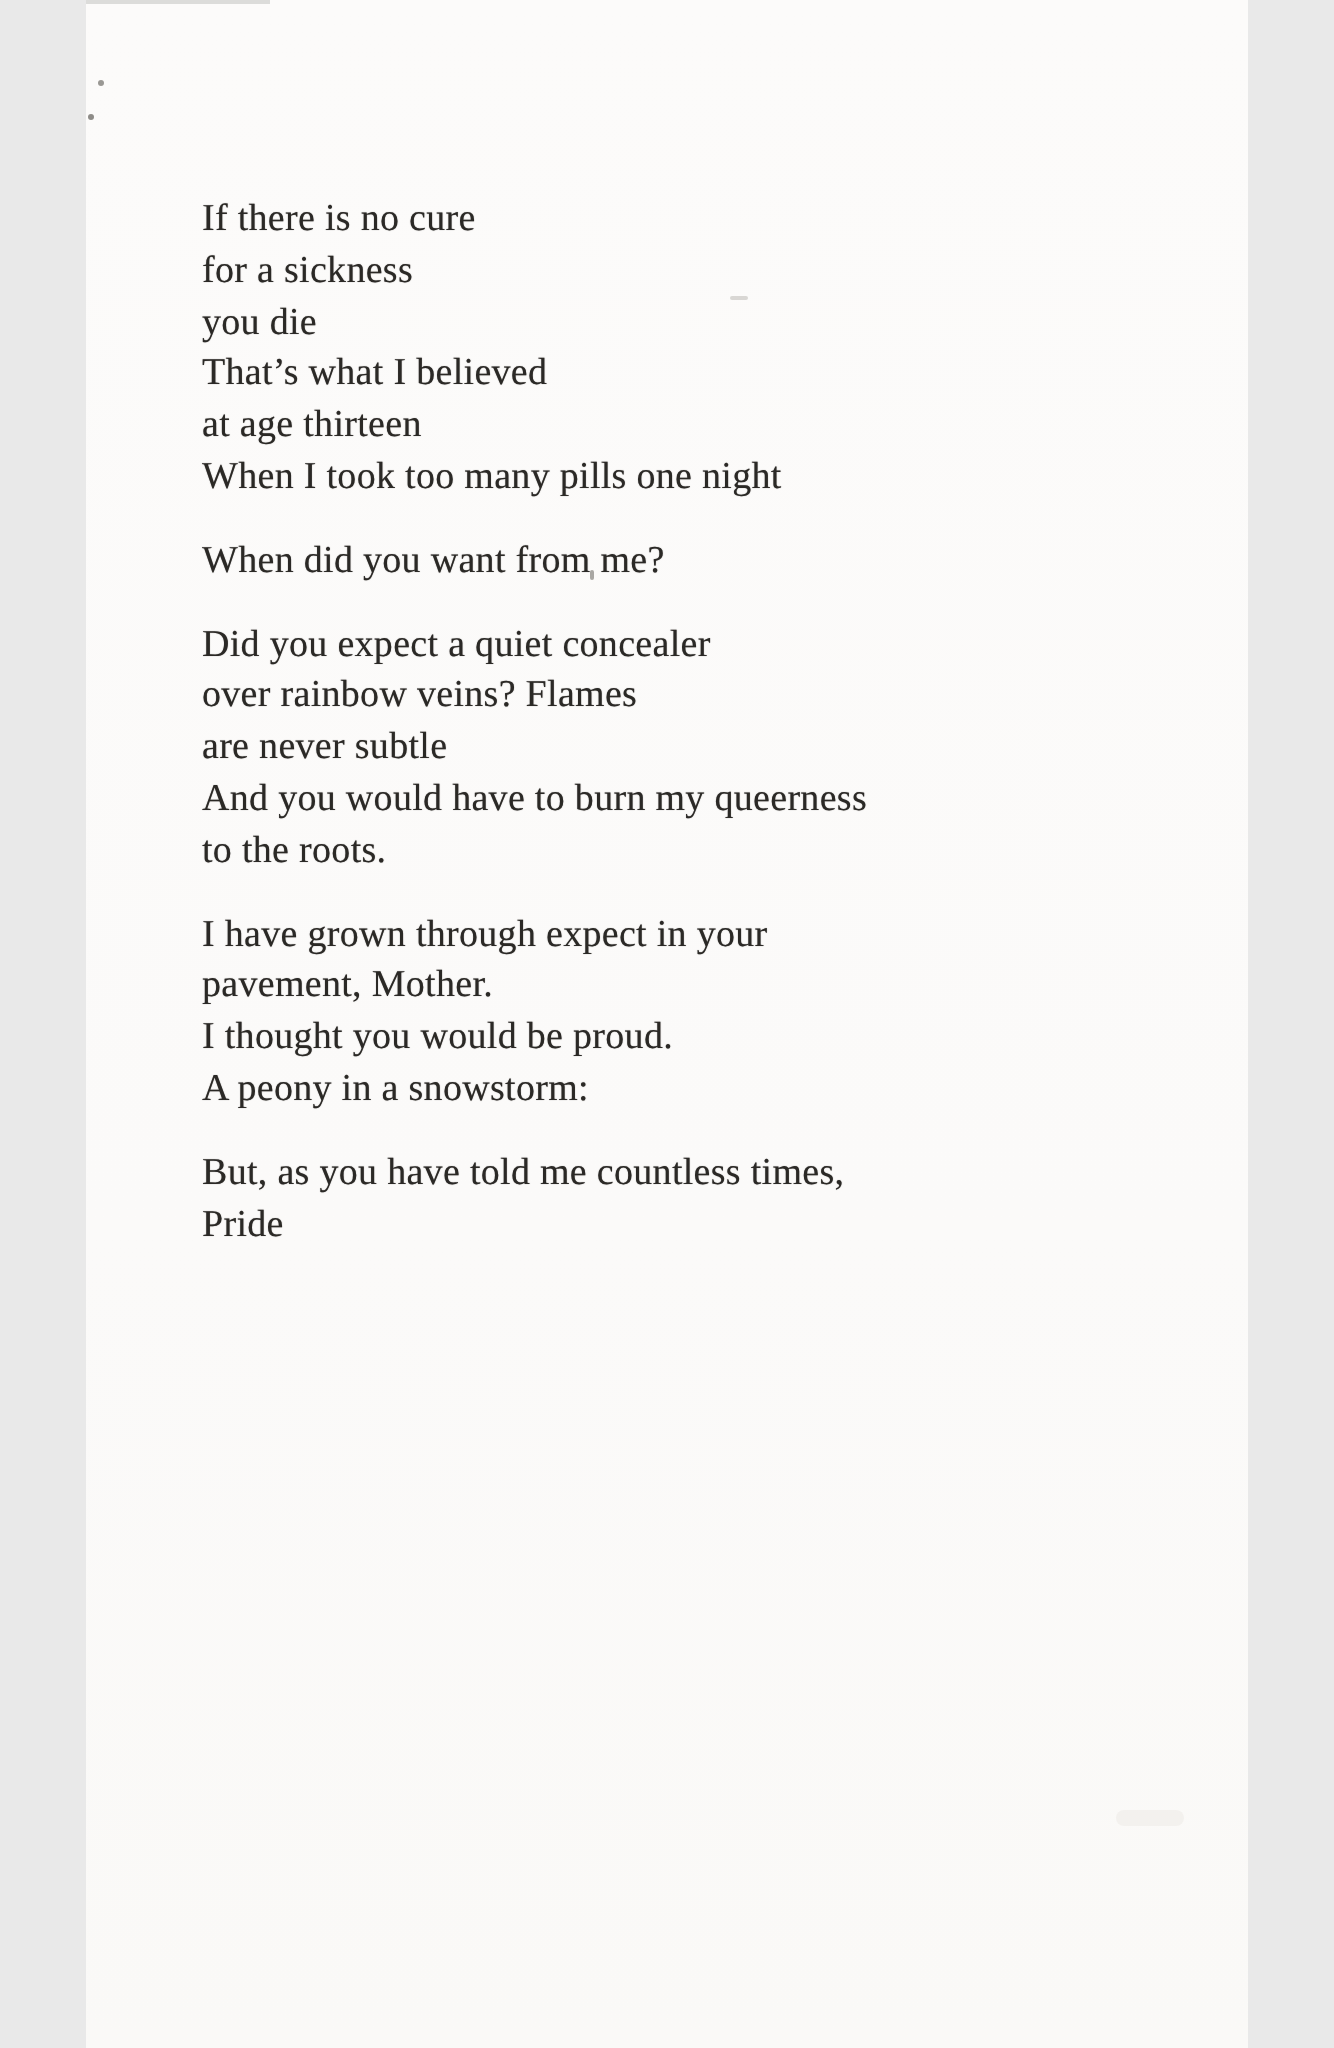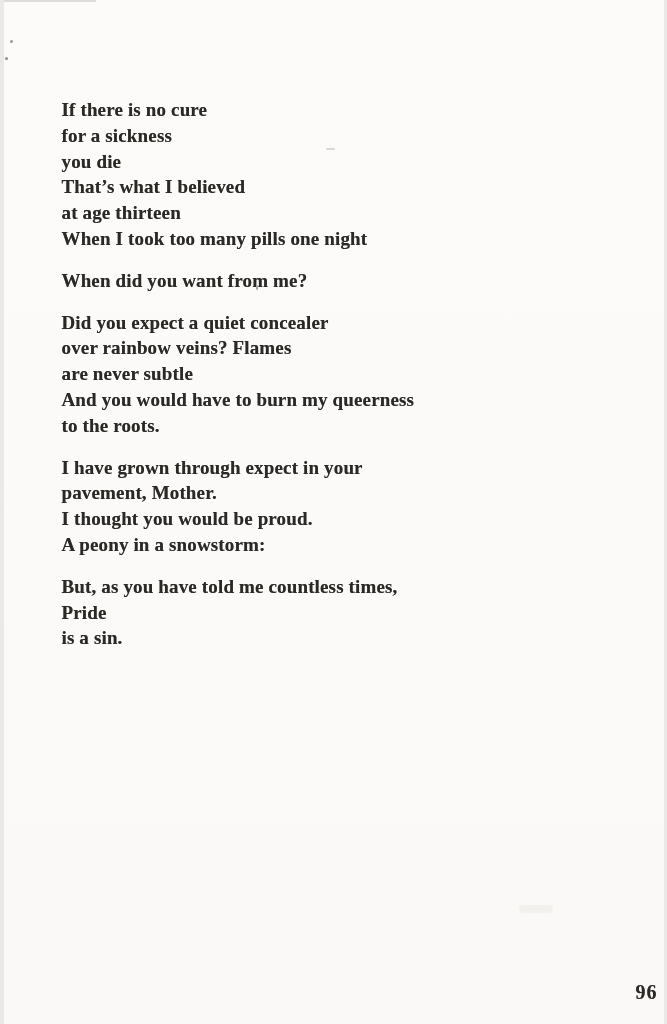--- a/index.html
+++ b/index.html
@@ -2,28 +2,27 @@
 <html><head>
 <meta charset="utf-8">
 <style>
   html, body {
     margin: 0;
     padding: 0;
     background: #e9e9e9;
   }
   .page {
     position: relative;
-    width: 660px;
+    width: 581px;
     height: 1024px;
     margin: 0 auto;
     background: linear-gradient(180deg, #fcfbfa 0%, #fbfaf9 60%, #faf9f7 100%);
     overflow: hidden;
     font-family: "Liberation Serif", serif;
     color: #2b2926;
-    font-weight: bold;
   }
   .poem {
     position: absolute;
     left: 58px;
     top: 97px;
     font-size: 19px;
     line-height: 25.8px;
     letter-spacing: 0.15px;
     text-shadow: 0 0 0.5px rgba(45,42,38,0.55);
   }
@@ -97,21 +96,20 @@
     <div class="stanza">
       <div class="line">I have grown through expect in your</div>
       <div class="line">pavement, Mother.</div>
       <div class="line">I thought you would be proud.</div>
       <div class="line">A peony in a snowstorm:</div>
     </div>
 
     <div class="stanza">
       <div class="line">But, as you have told me countless times,</div>
       <div class="line">Pride</div>
-      <div class="line">is a sin.</div>
     </div>
 
   </div>
 
   <div class="page-number">96</div>
 
   <div class="artifact top-edge-line"></div>
   <div class="artifact speck-1"></div>
   <div class="artifact speck-2"></div>
   <div class="artifact speck-3"></div>

